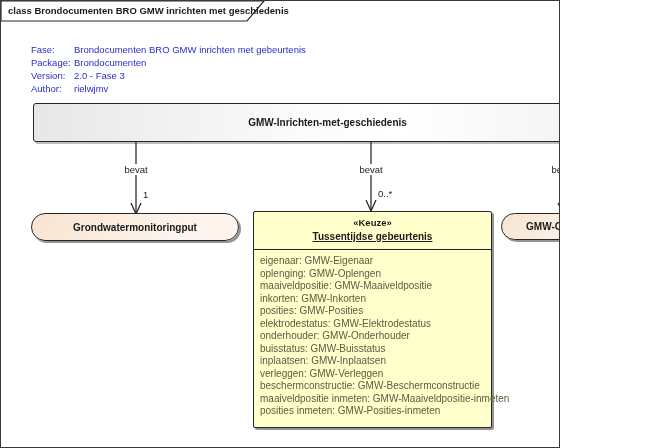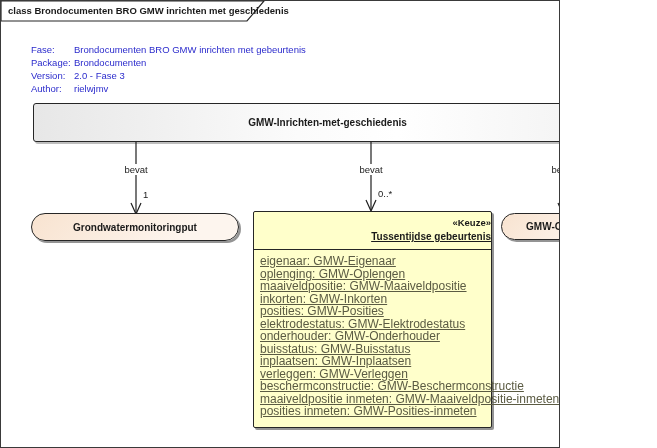--- a/index.html
+++ b/index.html
@@ -37,29 +37,28 @@
   .left-box{left:30px;top:212px;width:208px;height:28px;}
   .right-box{left:500px;top:212px;width:126px;height:27px;}
   
   .middle-box{
     position:absolute;left:252px;top:210px;width:239px;height:217px;box-sizing:border-box;
     background:var(--box-yellow,#ffffcb);border:1.5px solid var(--border-dark,#262626);
     border-radius:2px;box-shadow:2px 2px 0 rgba(60,60,60,0.55);
   }
   .middle-header{
     border-bottom:1px solid var(--border-dark,#262626);
-    text-align:right;padding:4px 0 4px 0;height:29px;box-sizing:content-box;
+    text-align:center;padding:4px 0 4px 0;height:29px;box-sizing:content-box;
   }
   .stereotype{font-size:9.5px;font-weight:bold;line-height:13px;}
   .middle-name{font-size:10px;font-weight:bold;text-decoration:underline;line-height:15px;}
   .attr-list{padding:5px 6px 0 6px;}
   .attr-row{
-    font-size:12px;line-height:12.5px;white-space:nowrap;
+    font-size:10px;line-height:12.5px;white-space:nowrap;
     color:var(--attr-text,#5b5b43);
-    text-decoration:underline;
   }
   
   .connector-layer{position:absolute;left:0;top:0;pointer-events:none;}
   .conn-label{
     position:absolute;transform:translateX(-50%);font-size:9.5px;
     background:#ffffff;padding:0 2px;white-space:nowrap;
   }
   .mult-label{position:absolute;font-size:9.5px;white-space:nowrap;}
 </style>
 </head>

